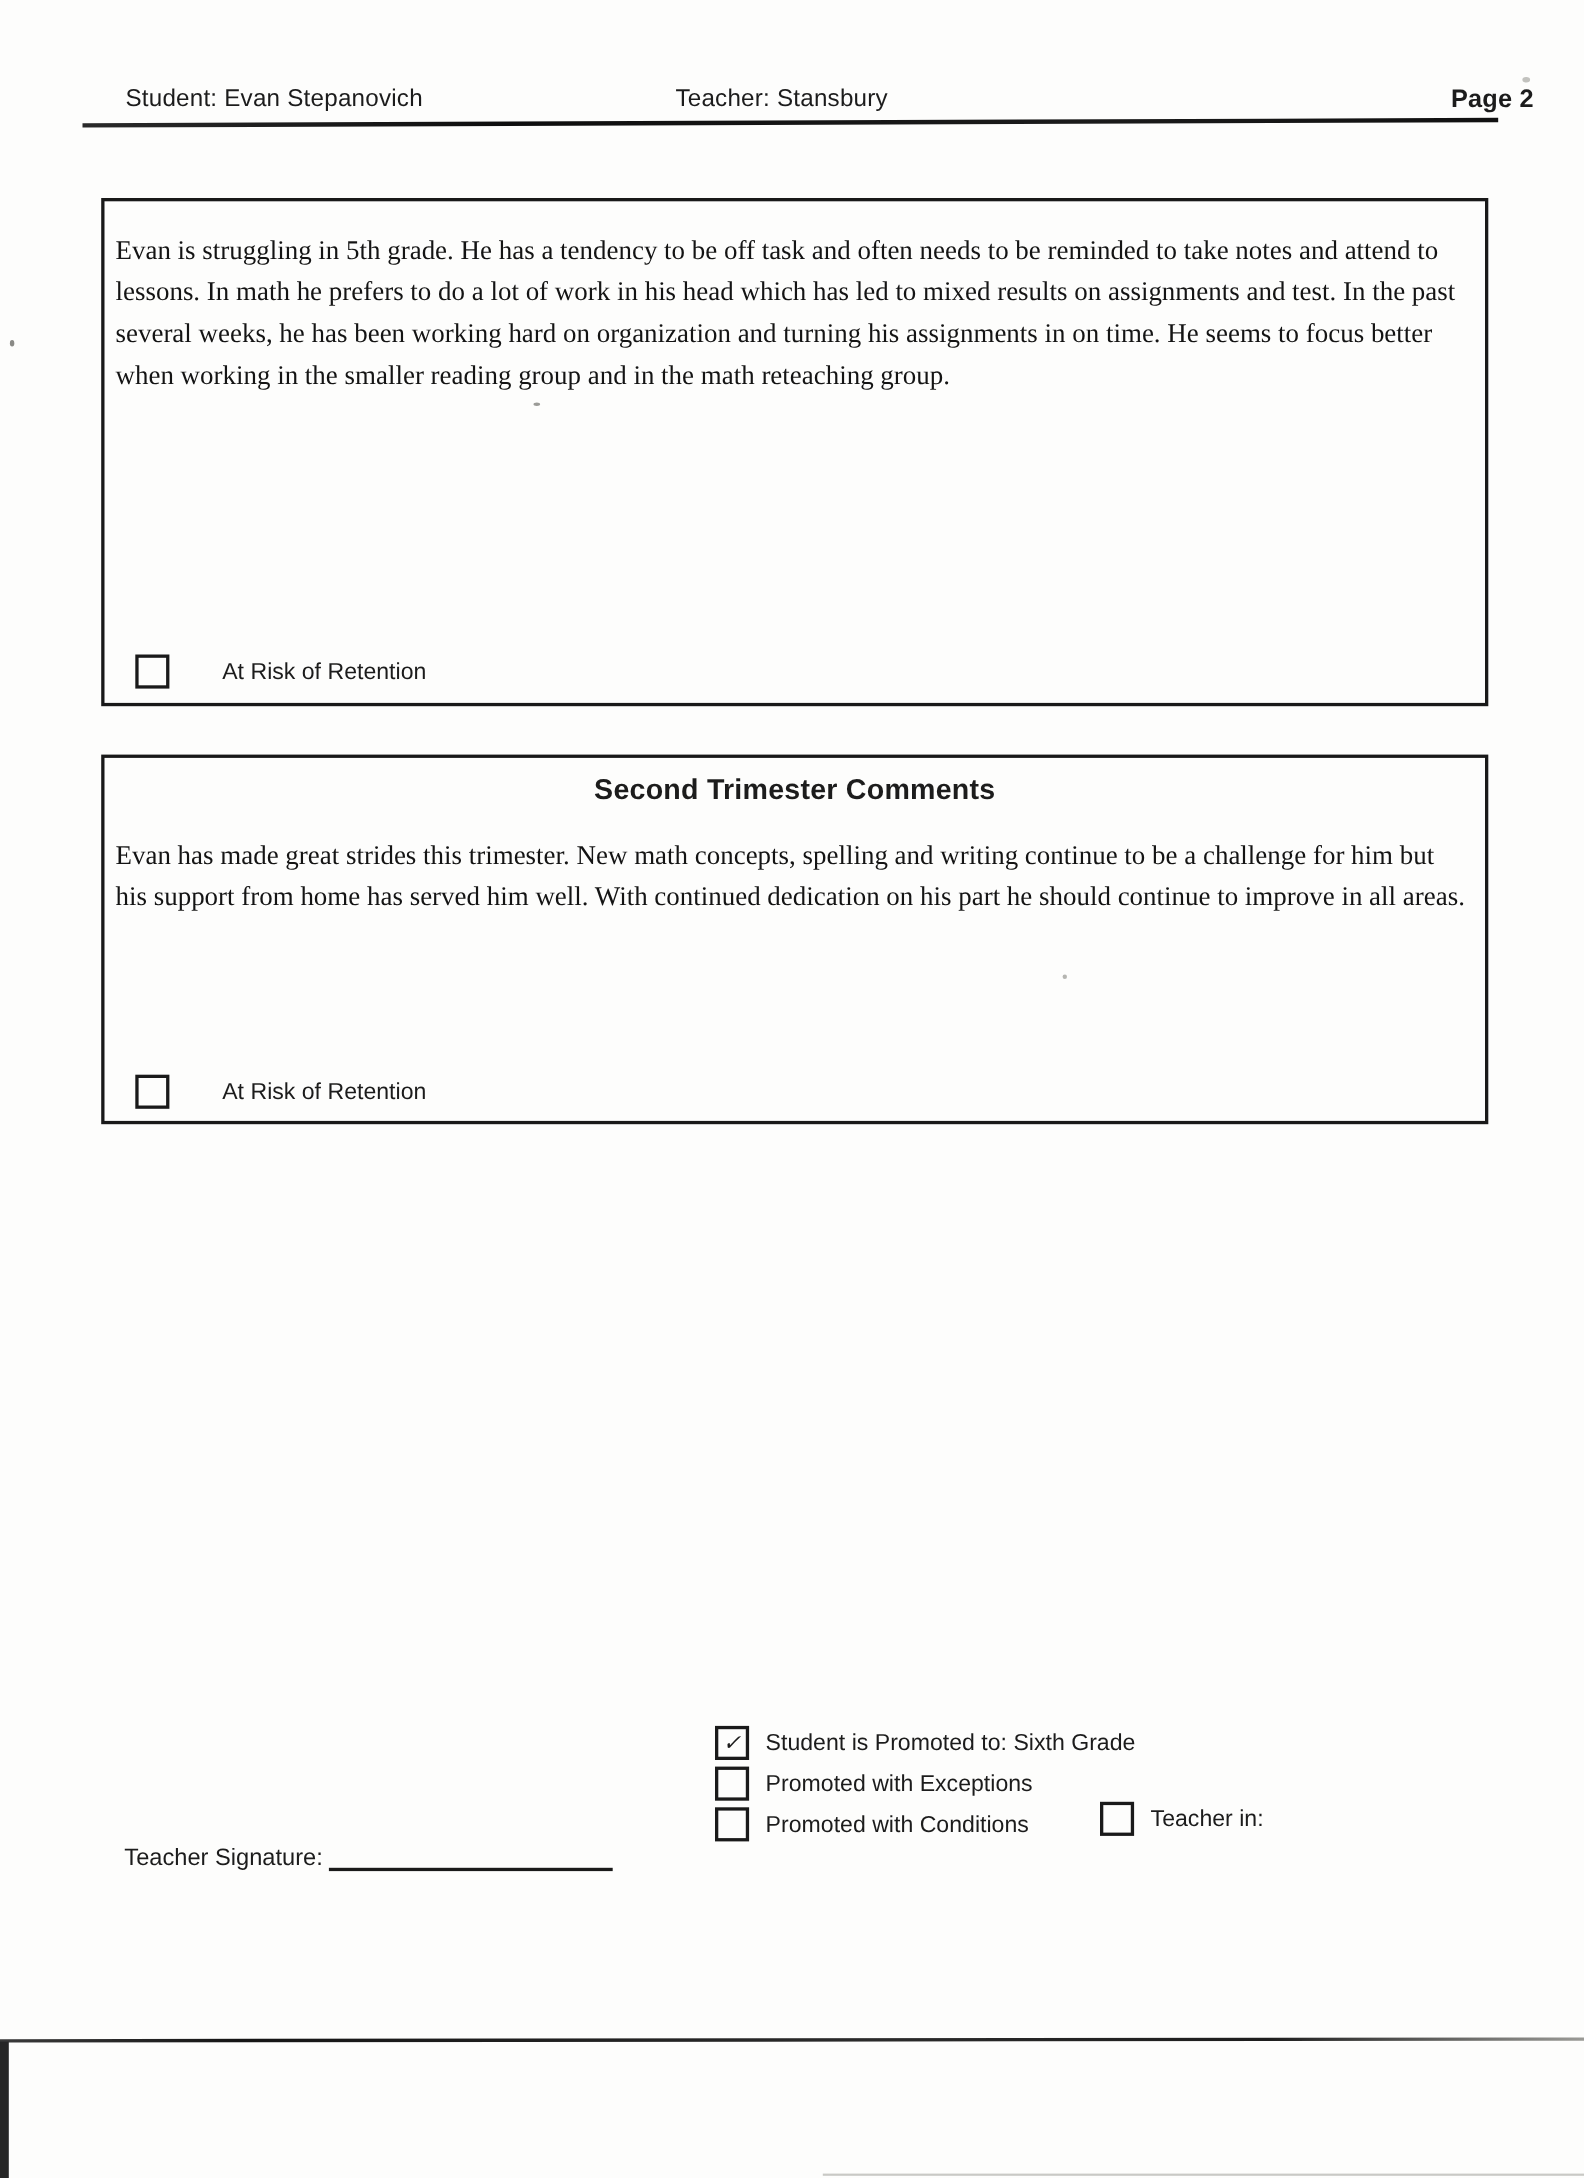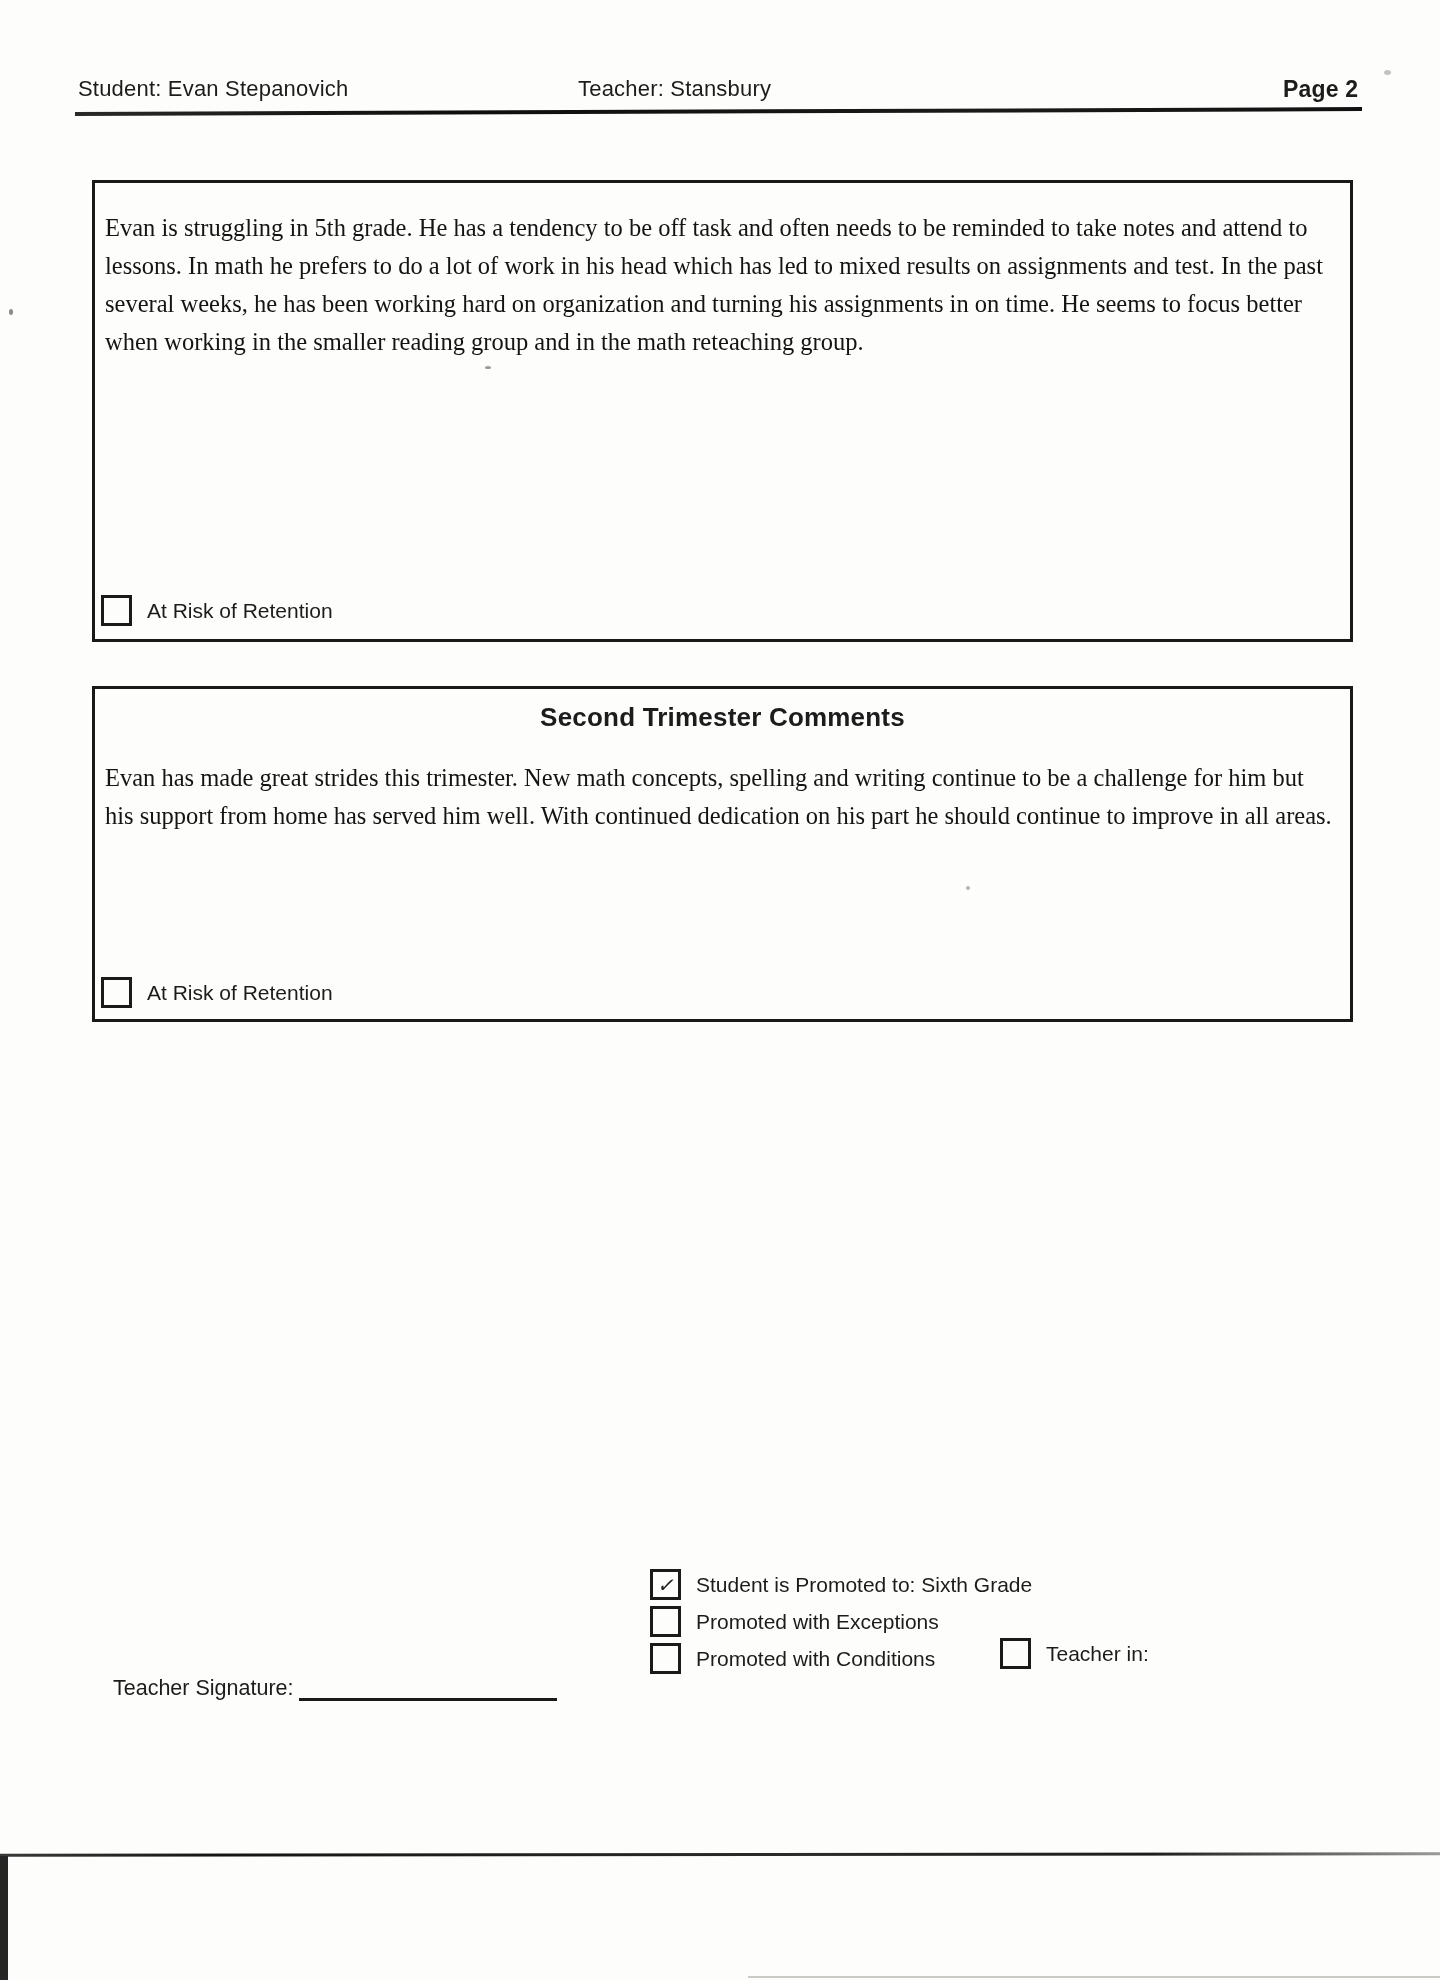--- a/index.html
+++ b/index.html
@@ -7,21 +7,21 @@
     width:1440px;height:1980px;position:relative;
     background:#ffffff;
     font-family:"Liberation Sans", sans-serif;
     color:#1c1c1c;
     overflow:hidden;
   }
   .page{
     position:absolute;inset:0;background:#fdfdfc;overflow:hidden;
   }
   
-  .hdr-text{position:absolute;top:76px;font-size:22px;letter-spacing:.2px;white-space:nowrap;}
+  .hdr-text{position:absolute;top:76px;font-size:22px;letter-spacing:.2px;white-space:nowrap;margin-left:36px;}
   .hdr-student{left:78px;}
   .hdr-teacher{left:578px;}
   .hdr-page{left:1283px;font-size:23px;font-weight:bold;}
   .hdr-rule{
     position:absolute;left:75px;top:112px;width:1287px;height:4px;
     background:linear-gradient(90deg,#2a2a2a,#0e0e0e 30%,#1b1b1b 70%,#111);
     transform:rotate(-0.22deg);transform-origin:left center;
   }
   
   .box{
@@ -44,21 +44,21 @@
   }
   
   .cb-row{display:flex;align-items:center;}
   .checkbox{
     width:31px;height:31px;border:3px solid #1a1a1a;box-sizing:border-box;
     background:#fdfdfc;display:flex;align-items:center;justify-content:center;
     font-size:20px;font-family:"Liberation Serif", serif;font-style:italic;
     flex:0 0 auto;
   }
   .cb-label{font-size:21px;margin-left:15px;white-space:nowrap;}
-  .retention{position:absolute;left:6px;}
+  .retention{position:absolute;left:28px;gap:33px;}
   .box1 .retention{bottom:13px;}
   .box2 .retention{bottom:11px;}
   
   .promo{position:absolute;left:650px;top:1569px;display:flex;flex-direction:column;gap:6px;}
   .retained{position:absolute;left:1000px;top:1638px;}
   
   .signature{position:absolute;left:113px;top:1652px;display:flex;align-items:flex-end;}
   .sig-label{font-size:21.5px;white-space:nowrap;margin-top:24px;}
   .sig-line{
     display:inline-block;width:258px;height:22px;margin-left:6px;

